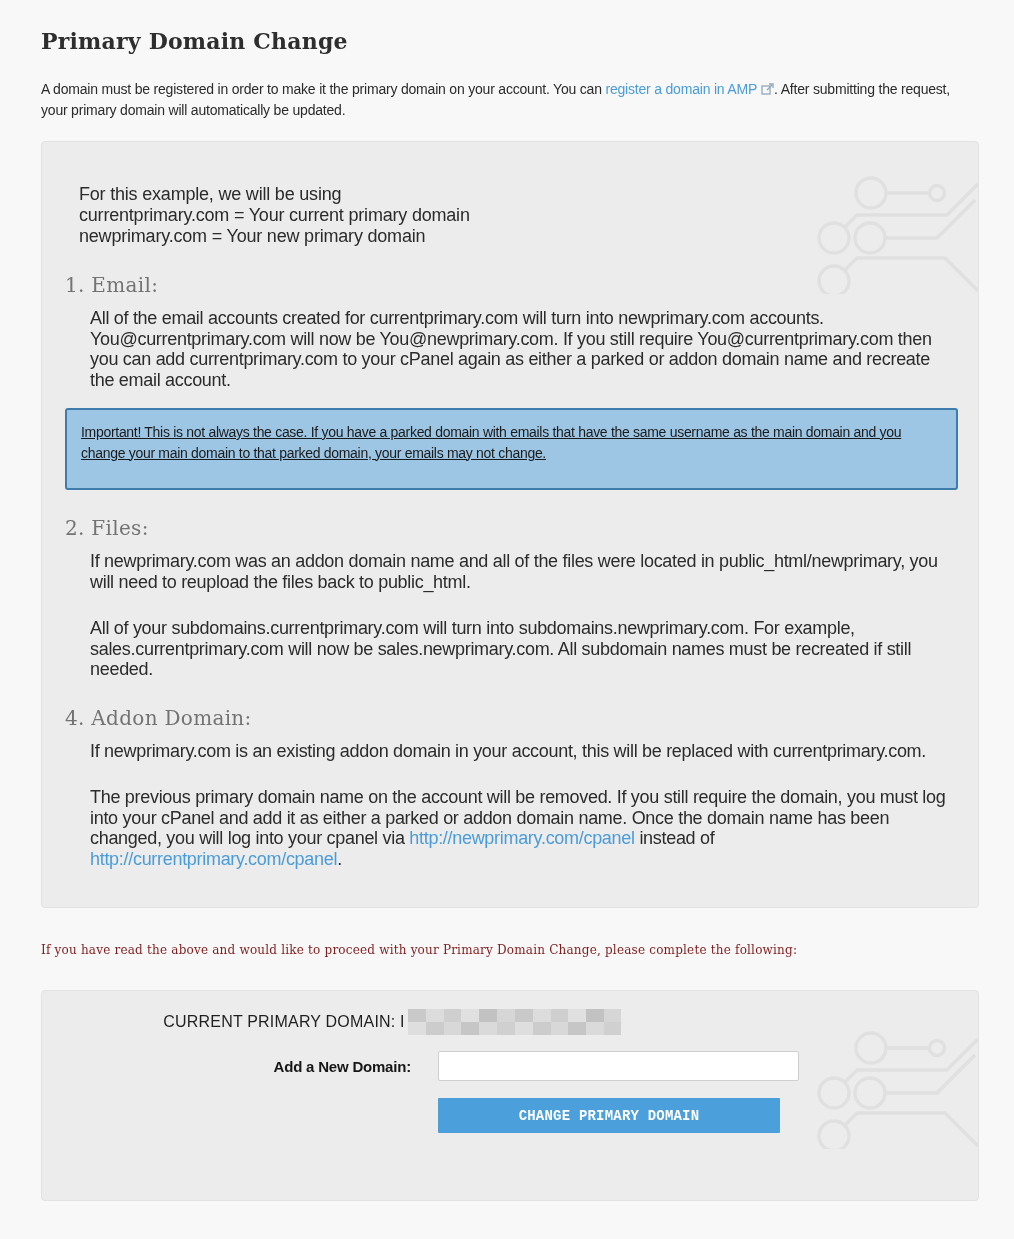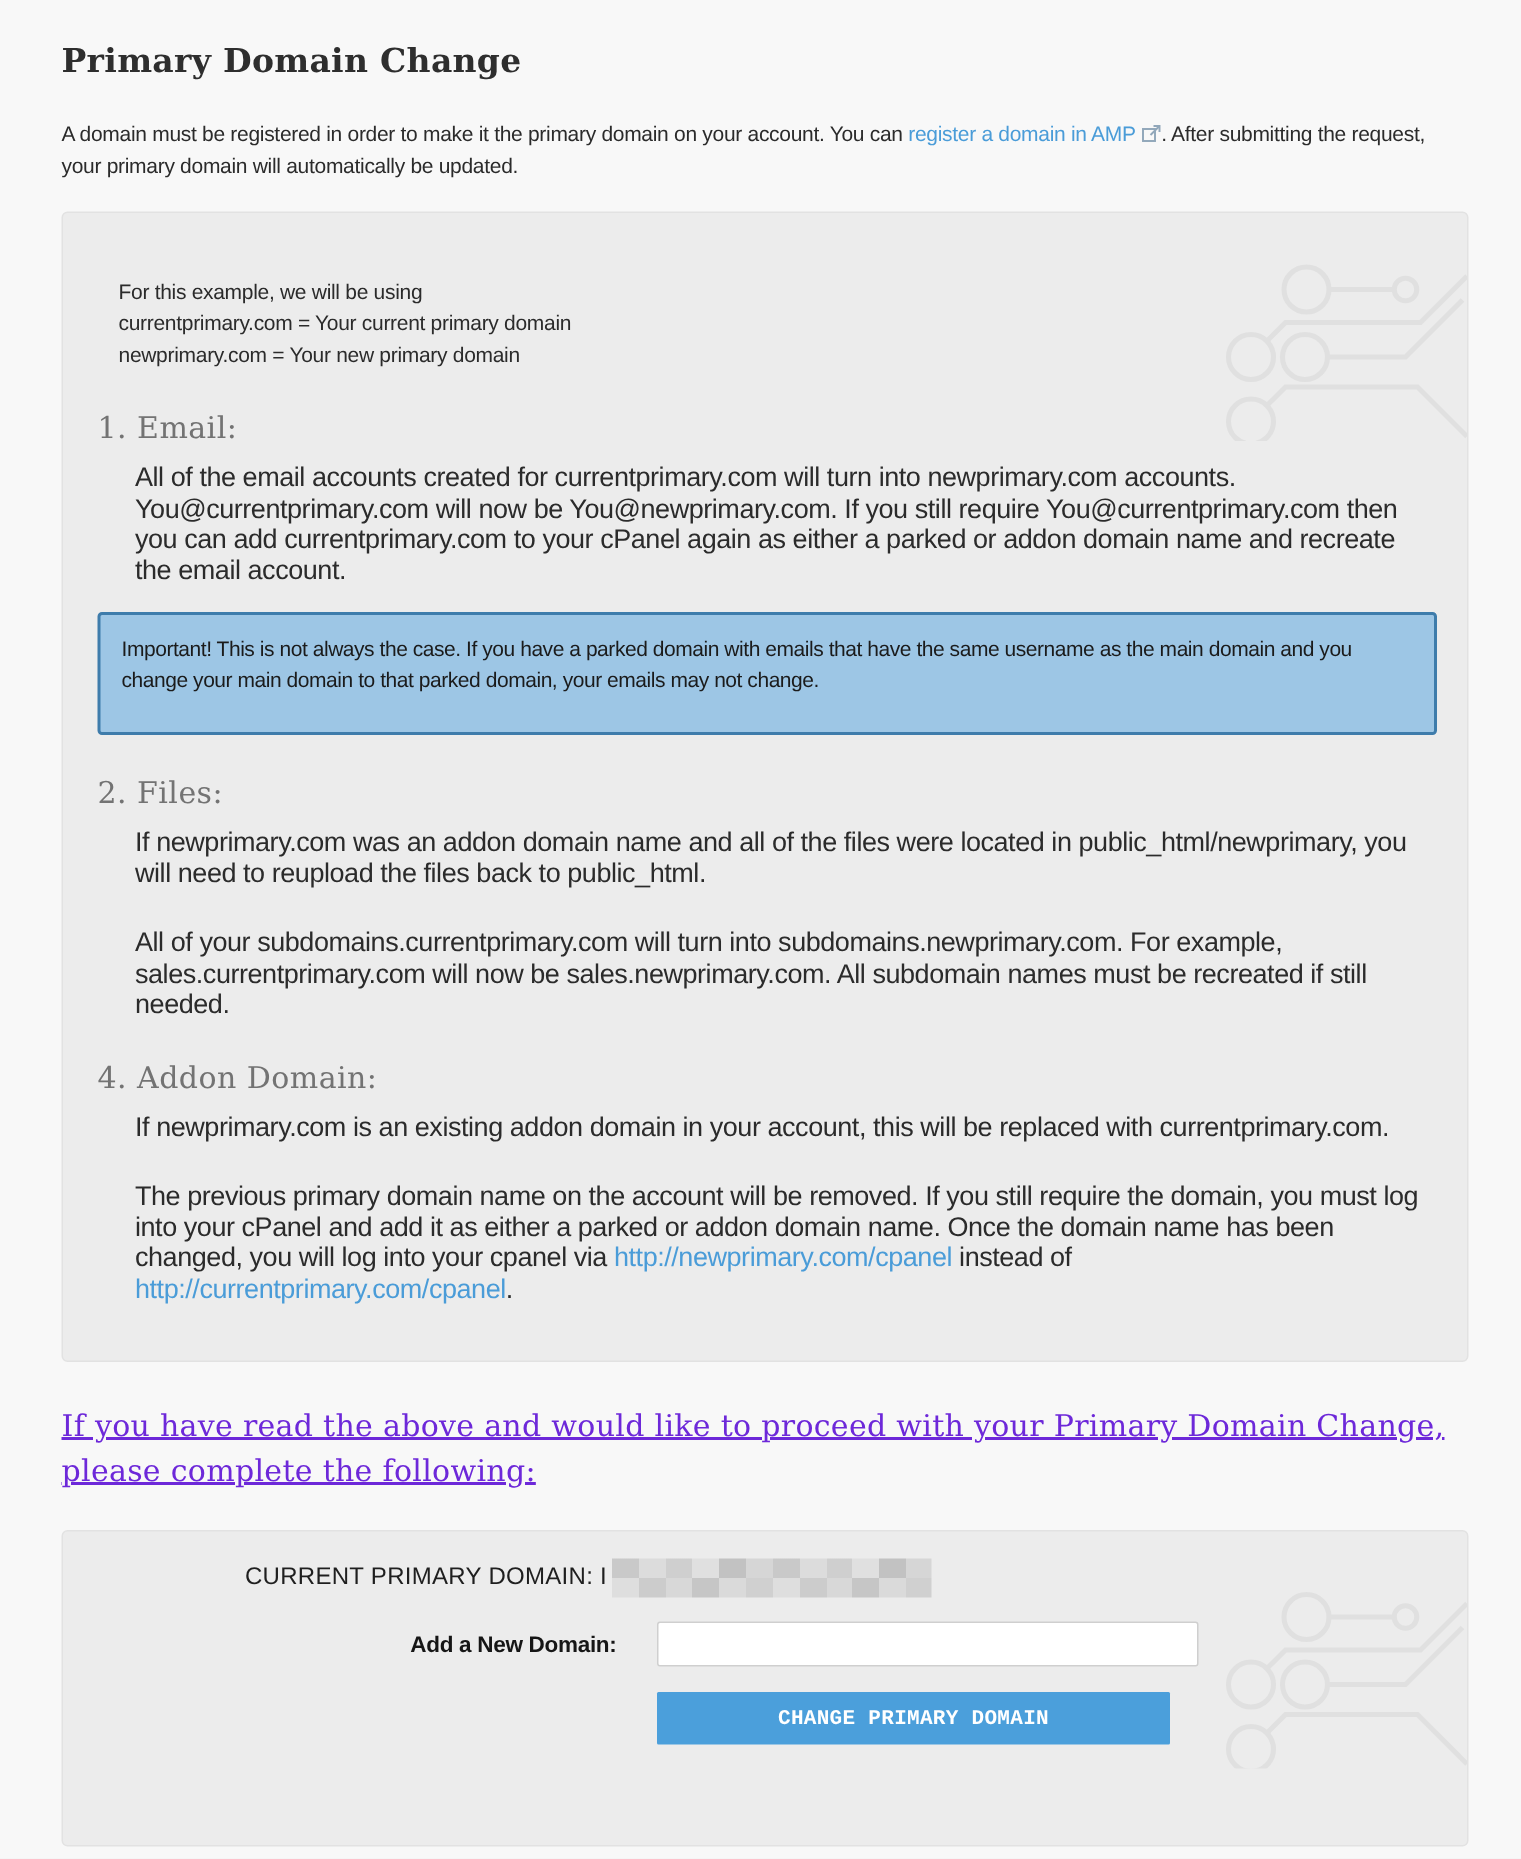--- a/index.html
+++ b/index.html
@@ -12,30 +12,30 @@
   .intro { margin-top: 25px; width: 922px; font-size: 14px; line-height: 21px; letter-spacing: -0.2px; color: #2b2b2b; }
   a.link { color: #4a9cd8; text-decoration: none; }
   .ext-icon { display: inline-block; vertical-align: -1px; margin-left: 4px; }
 
   .panel { position: relative; overflow: hidden; width: 938px; background: #ececec; border: 1px solid #e2e2e2; border-radius: 4px; }
   .panel-effects { margin-top: 20px; padding: 22px 22px 38px 23px; }
   .circuit { position: absolute; top: 16px; right: 0; pointer-events: none; }
 
   .panel-heading { font-family: "DejaVu Serif", serif; font-size: 23px; font-weight: 600; color: #3e3e3e; letter-spacing: 0.2px; }
 
-  .example { margin: 20px 0 0 14px; font-size: 14px; line-height: 21px; letter-spacing: -0.2px; position: relative; z-index: 1; }
+  .example { margin: 20px 0 0 14px; font-size: 18px; line-height: 21px; letter-spacing: -0.2px; position: relative; z-index: 1; }
 
   .section { margin-top: 26px; position: relative; z-index: 1; }
   .section-heading { font-family: "DejaVu Serif", serif; font-size: 20px; font-weight: 400; color: #737373; letter-spacing: 0.3px; }
   .section-body { margin: 11px 0 0 25px; width: 868px; font-size: 18px; line-height: 20.5px; letter-spacing: -0.3px; color: #2b2b2b; }
 
   .important-note { margin-top: 18px; width: 893px; background: #9dc6e5; border: 2px solid #3e7cab; border-radius: 3px;
-                    padding: 12px 14px 25px 14px; font-size: 14px; line-height: 20.5px; letter-spacing: -0.3px; color: #1b1b1b; }
+                    padding: 12px 14px 25px 14px; font-size: 14px; line-height: 20.5px; letter-spacing: -0.3px; color: #1b1b1b; text-decoration: underline; }
 
-  .proceed { margin-top: 27px; width: 925px; font-family: "DejaVu Serif", serif; font-size: 20px; line-height: 30px; color: #6d28d9; letter-spacing: 0.2px; text-decoration: underline; }
+  .proceed { margin-top: 27px; width: 925px; font-family: "DejaVu Serif", serif; font-size: 12px; line-height: 30px; color: #7f1d1d; letter-spacing: 0.2px; }
 
   .panel-form { margin-top: 25px; height: 211px; padding: 18px 0 0 0; }
   .current-row { display: flex; align-items: center; justify-content: center; width: 700px; margin-left: 0; position: relative; z-index: 1; }
   .current-label { font-size: 16px; color: #1f1f1f; letter-spacing: 0.2px; }
   .redacted { width: 213px; height: 26px; margin-left: 3px;
     background:
       repeating-linear-gradient(90deg, #c9c9c9 0 18px, #dcdcdc 18px 36px, #cfcfcf 36px 53px, #e0e0e0 53px 71px, #c2c2c2 71px 89px, #d6d6d6 89px 107px) top/100% 13px no-repeat,
       repeating-linear-gradient(90deg, #dedede 0 18px, #cccccc 18px 36px, #d8d8d8 36px 53px, #c6c6c6 53px 71px, #dadada 71px 89px, #d0d0d0 89px 107px) bottom/100% 13px no-repeat; }
 
   .form-row { display: flex; align-items: center; margin-top: 16px; position: relative; z-index: 1; }

